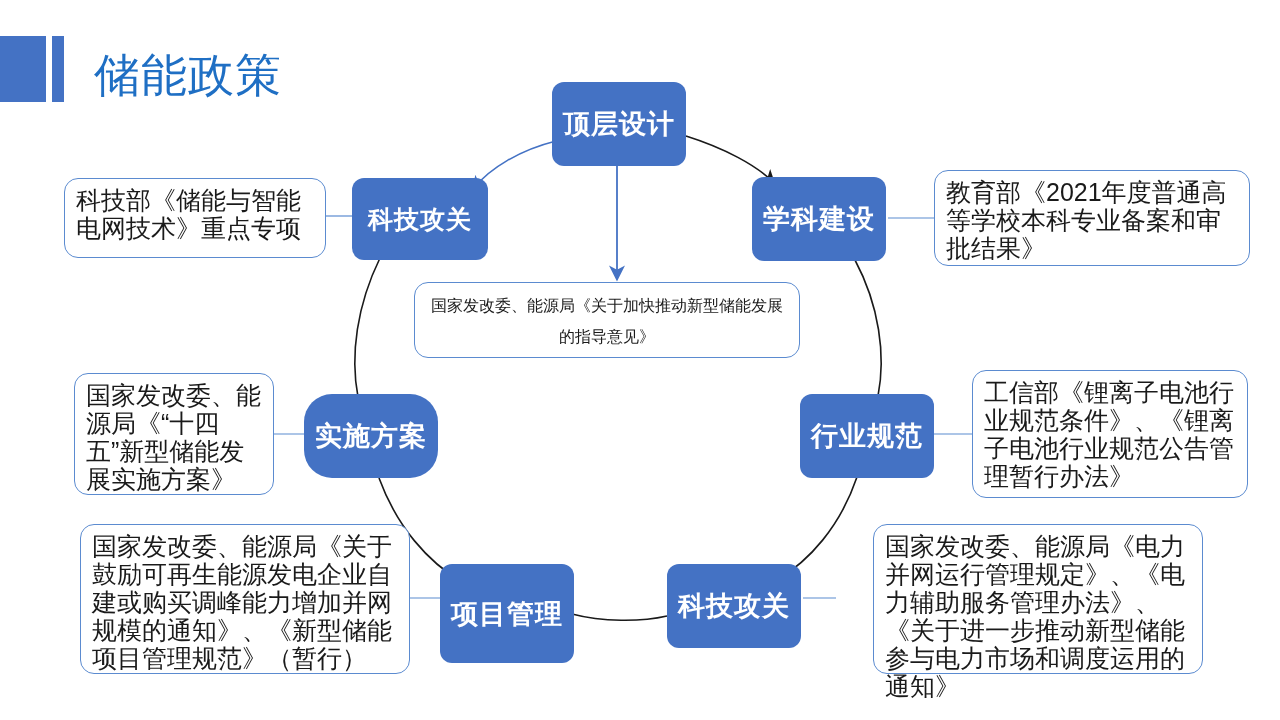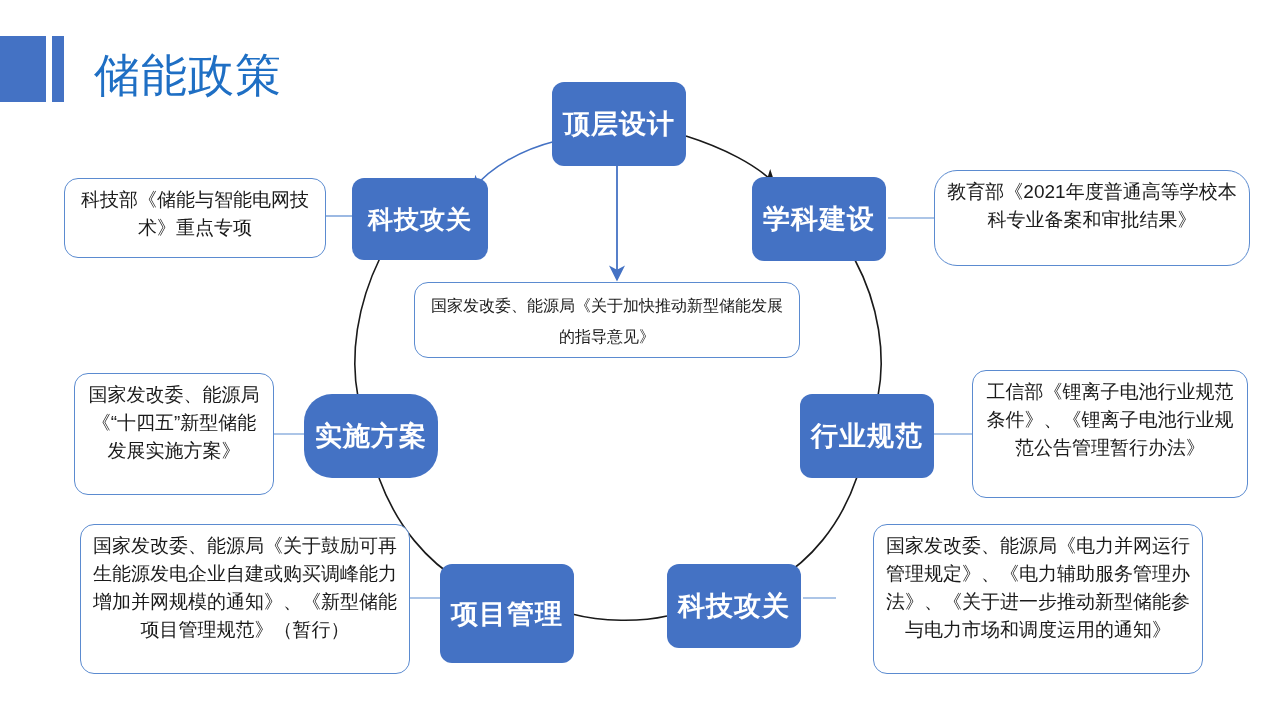--- a/index.html
+++ b/index.html
@@ -48,24 +48,24 @@
     letter-spacing: 1px;
   }
 
   
   .callout {
     position: absolute;
     background: #ffffff;
     border: 1.3px solid #5B8BD0;
     border-radius: 14px;
     color: #1a1a1a;
-    font-size: 19px;
+    font-size: 25px;
     line-height: 28px;
     padding: 7px 11px;
-    text-align: center;
+    text-align: left;
   }
 </style>
 </head>
 <body>
 
 <div id="page">
 
   <div id="title-bar">
     <div class="title-block-big"></div>
     <div class="title-block-small"></div>
@@ -140,21 +140,21 @@
   </div>
 
   <div class="callout" style="left:414px; top:282px; width:386px; height:76px; font-size:16px; line-height:31px; text-align:center;">
     <span>国家发改委、能源局《关于加快推动新型储能发展的指导意见》</span>
   </div>
 
   <div class="callout" style="left:64px; top:178px; width:262px; height:80px;">
     <span>科技部《储能与智能电网技术》重点专项</span>
   </div>
 
-  <div class="callout" style="left:934px; top:170px; width:316px; height:96px;border-radius:23px;">
+  <div class="callout" style="left:934px; top:170px; width:316px; height:96px;">
     <span>教育部《2021年度普通高等学校本科专业备案和审批结果》</span>
   </div>
 
   <div class="callout" style="left:74px; top:373px; width:200px; height:122px;">
     <span>国家发改委、能源局《“十四五”新型储能发展实施方案》</span>
   </div>
 
   <div class="callout" style="left:972px; top:370px; width:276px; height:128px;">
     <span>工信部《锂离子电池行业规范条件》、《锂离子电池行业规范公告管理暂行办法》</span>
   </div>

